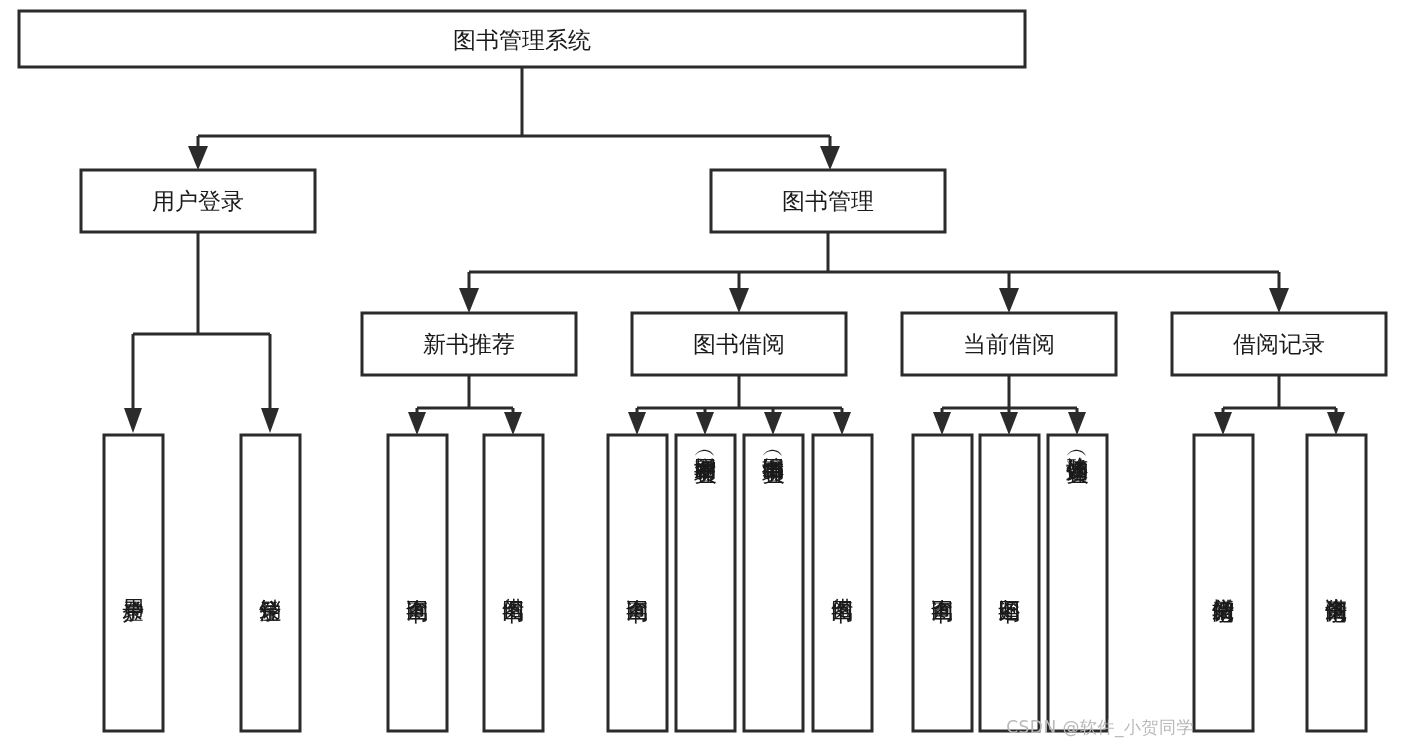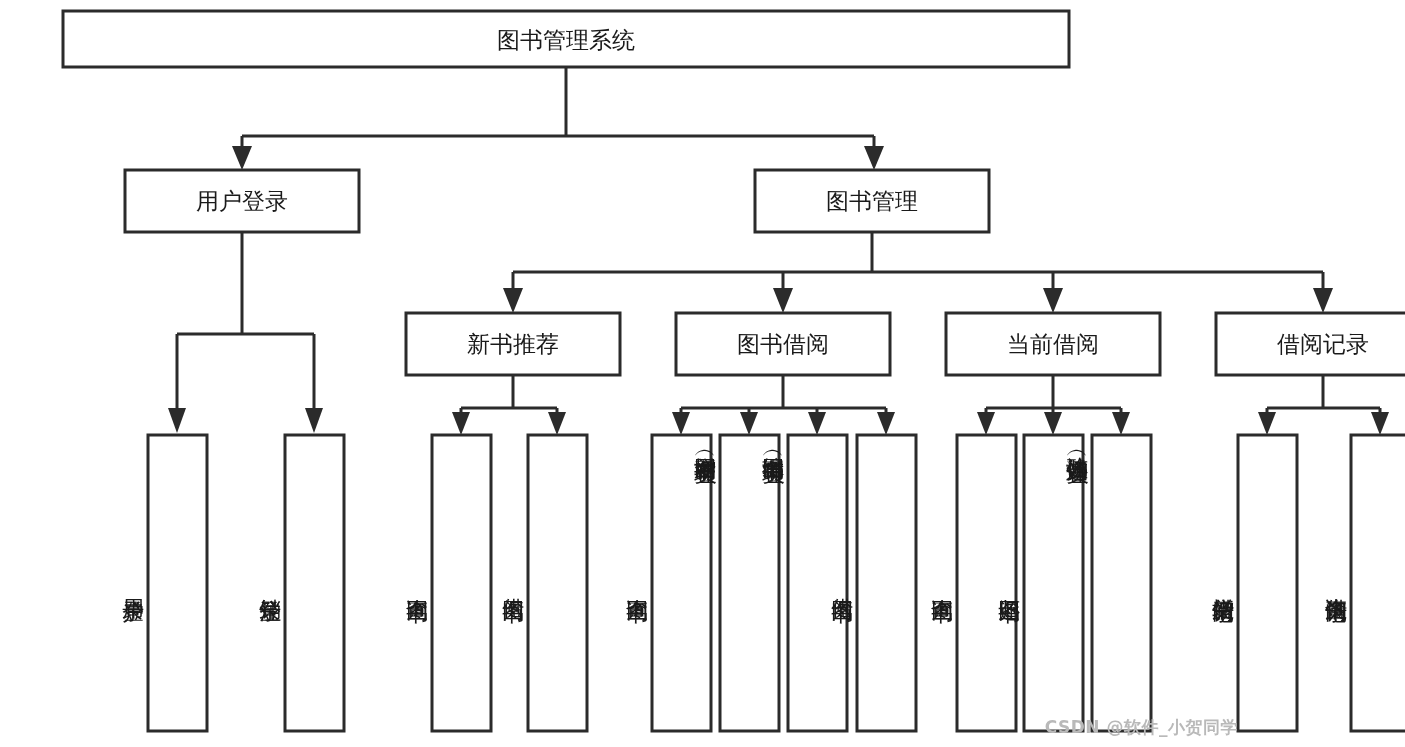--- a/index.html
+++ b/index.html
@@ -12,21 +12,20 @@
     height: 747px;
     font-family: "DejaVu Sans", "Liberation Sans", sans-serif;
     overflow: hidden;
     position: relative;
   }
   #diagram-root {
     position: absolute;
     left: 0; top: 0;
     width: 1206px;
     height: 747px;
-    padding-left: 44px;
   }
   svg.diagram {
     display: block;
     width: 1405px;
     height: 747px;
   }
   .node-box {
     fill: #ffffff;
     stroke: #2b2b2b;
     stroke-width: 3;
@@ -69,21 +68,20 @@
   }
   .watermark {
     position: absolute;
     right: 12px;
     bottom: 8px;
     font-family: "DejaVu Sans", "Liberation Sans", sans-serif;
     font-size: 17px;
     color: #b9b9b9;
     letter-spacing: 0.5px;
     white-space: nowrap;
-    font-weight: bold;
   }
 </style>
 </head>
 <body>
 
 <div id="diagram-root">
 
   <svg class="diagram" viewBox="0 0 1405 747">
 
     <g>

